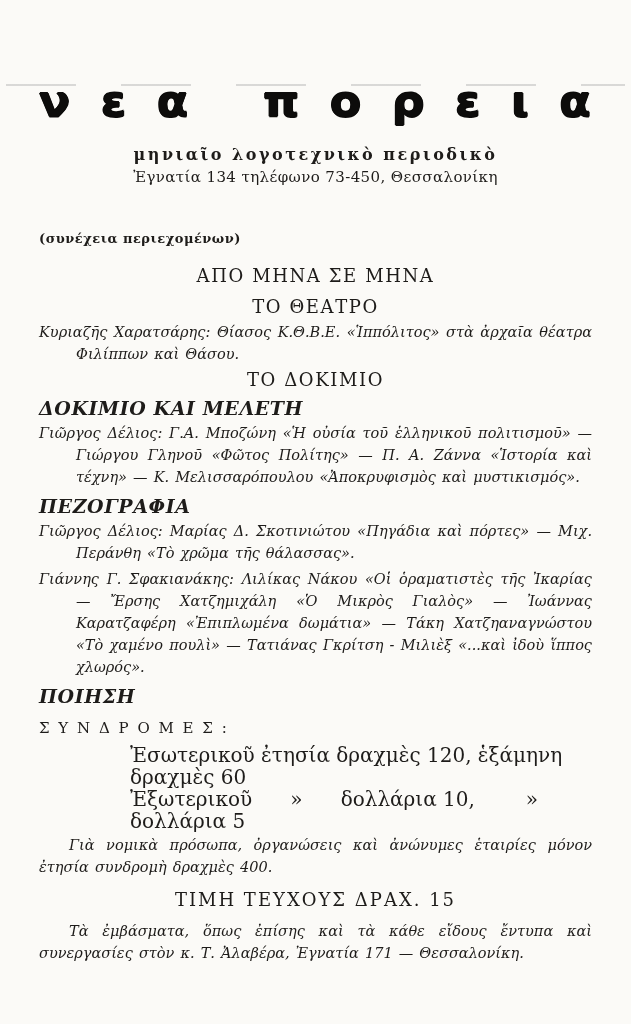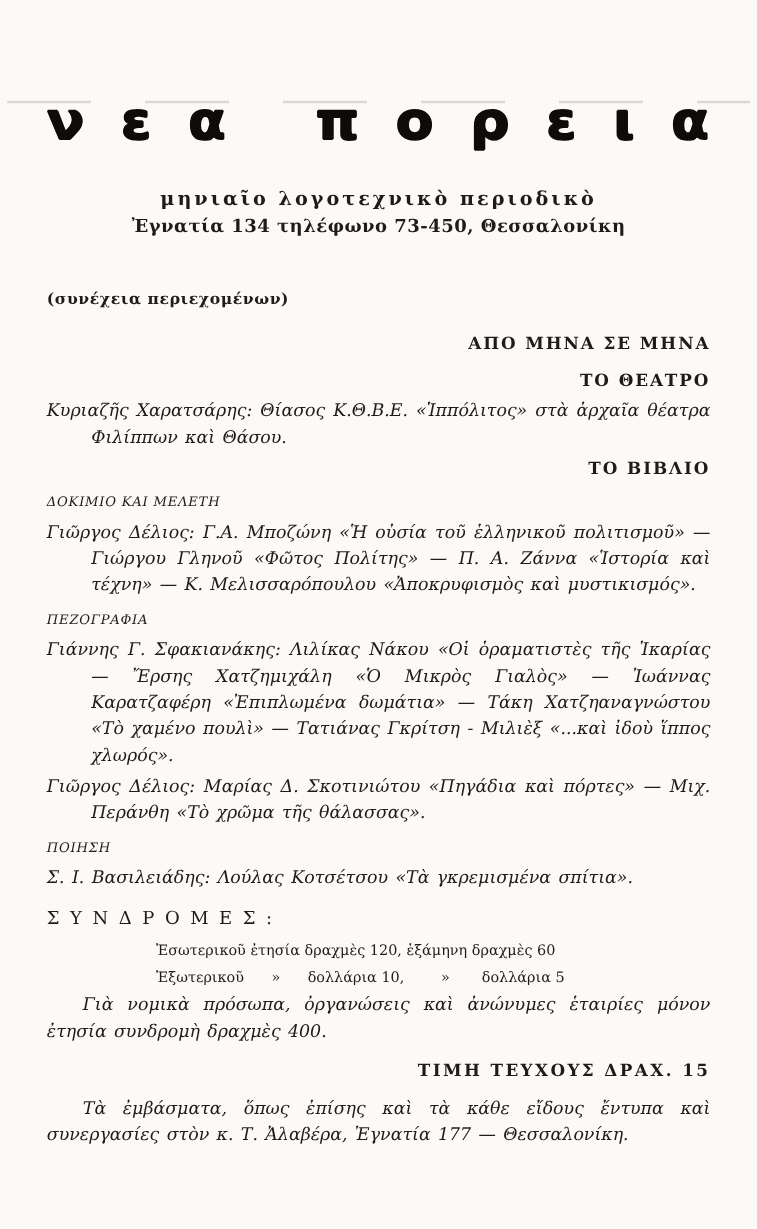--- a/index.html
+++ b/index.html
@@ -23,51 +23,51 @@
     font-family:"DejaVu Sans", sans-serif;font-weight:bold;
     font-size:46px;line-height:38px;color:#0d0c0b;
   }
   .logo span{
     text-shadow:0.7px 0 currentColor,-0.7px 0 currentColor,0 0.7px currentColor,0 -0.7px currentColor;
     transform:scaleY(.94);display:inline-block;
   }
   .logo .wordgap{width:14px;text-shadow:none;}
 
   .subtitle{
-    margin-top:32px;text-align:center;font-weight:bold;
+    margin-top:21px;text-align:center;font-weight:bold;
     font-size:16px;letter-spacing:2.5px;
   }
   .address{
-    margin-top:4px;text-align:center;font-weight:bold;
+    margin-top:4px;text-align:center;font-weight:normal;
     font-size:15px;letter-spacing:.4px;
   }
 
   .note{margin-top:44px;font-weight:bold;font-size:13px;letter-spacing:.5px;line-height:18px;}
 
   .center-heading{
-    margin:18px 0 0;text-align:right;font-weight:bold;
-    font-size:14px;letter-spacing:1.6px;line-height:20px;
+    margin:18px 0 0;text-align:center;font-weight:normal;
+    font-size:18px;letter-spacing:1.6px;line-height:20px;
   }
   .center-heading.tight{margin-top:11px;}
   .center-heading.price{margin-top:12px;letter-spacing:2px;}
 
   .italic-heading{
-    margin:8px 0 0;font-style:italic;font-weight:normal;
-    font-size:11px;letter-spacing:.6px;line-height:20px;
+    margin:8px 0 0;font-style:italic;font-weight:bold;
+    font-size:19px;letter-spacing:.6px;line-height:20px;
   }
 
   .entry{
     margin:4px 0 0;font-size:14.5px;line-height:22px;
     text-align:justify;word-spacing:1.5px;font-style:italic;
   }
   .hang{padding-left:37px;text-indent:-37px;}
   .indent{text-indent:30px;}
 
   .subs-heading{margin-top:12px;font-size:15px;letter-spacing:2px;line-height:20px;}
-  .rate{margin:0 0 0 91px;font-size:12px;line-height:22px;white-space:pre-wrap;}
+  .rate{margin:0 0 0 91px;font-size:20px;line-height:22px;white-space:pre-wrap;}
   .rate.first{margin-top:6px;}
   .entry.legal{margin-top:2px;}
   .entry.remit{margin-top:10px;}
   .entry.books{margin-top:6px;}
 </style>
 </head>
 <body>
 
 <div class="page">
   <div class="edge top"></div>
@@ -89,34 +89,33 @@
     <div class="address">Ἐγνατία 134 τηλέφωνο 73-450, Θεσσαλονίκη</div>
   </header>
 
   <div class="note">(συνέχεια περιεχομένων)</div>
 
   <h2 class="center-heading">ΑΠΟ ΜΗΝΑ ΣΕ ΜΗΝΑ</h2>
 
   <h3 class="center-heading tight">ΤΟ ΘΕΑΤΡΟ</h3>
   <p class="entry hang">Κυριαζῆς Χαρατσάρης: Θίασος Κ.Θ.Β.Ε. «Ἱππόλιτος» στὰ ἀρχαῖα θέατρα Φιλίππων καὶ Θάσου.</p>
 
-  <h3 class="center-heading" style="margin-top:5px;">ΤΟ ΒΙΒΛΙΟ</h3>
+  <h3 class="center-heading" style="margin-top:5px;">ΤΟ ΔΟΚΙΜΙΟ</h3>
 
   <h4 class="italic-heading">ΔΟΚΙΜΙΟ ΚΑΙ ΜΕΛΕΤΗ</h4>
   <p class="entry hang">Γιῶργος Δέλιος: Γ.Α. Μποζώνη «Ἡ οὐσία τοῦ ἑλληνικοῦ πολιτισμοῦ» — Γιώργου Γληνοῦ «Φῶτος Πολίτης» — Π. Α. Ζάννα «Ἱστορία καὶ τέχνη» — Κ. Μελισσαρόπουλου «Ἀποκρυφισμὸς καὶ μυστικισμός».</p>
 
   <h4 class="italic-heading">ΠΕΖΟΓΡΑΦΙΑ</h4>
+  <p class="entry hang">Γιῶργος Δέλιος: Μαρίας Δ. Σκοτινιώτου «Πηγάδια καὶ πόρτες» — Μιχ. Περάνθη «Τὸ χρῶμα τῆς θάλασσας».</p>
   <p class="entry hang">Γιάννης Γ. Σφακιανάκης: Λιλίκας Νάκου «Οἱ ὁραματιστὲς τῆς Ἰκαρίας — Ἔρσης Χατζημιχάλη «Ὁ Μικρὸς Γιαλὸς» — Ἰωάννας Καρατζαφέρη «Ἐπιπλωμένα δωμάτια» — Τάκη Χατζηαναγνώστου «Τὸ χαμένο πουλὶ» — Τατιάνας Γκρίτση - Μιλιὲξ «...καὶ ἰδοὺ ἵππος χλωρός».</p>
-  <p class="entry hang">Γιῶργος Δέλιος: Μαρίας Δ. Σκοτινιώτου «Πηγάδια καὶ πόρτες» — Μιχ. Περάνθη «Τὸ χρῶμα τῆς θάλασσας».</p>
 
   <h4 class="italic-heading">ΠΟΙΗΣΗ</h4>
-  <p class="entry hang">Σ. Ι. Βασιλειάδης: Λούλας Κοτσέτσου «Τὰ γκρεμισμένα σπίτια».</p>
 
   <div class="subs-heading">Σ Υ Ν Δ Ρ Ο Μ Ε Σ :</div>
   <div class="rate first">Ἐσωτερικοῦ ἐτησία δραχμὲς 120, ἑξάμηνη δραχμὲς 60</div>
   <div class="rate">Ἐξωτερικοῦ      »      δολλάρια 10,        »       δολλάρια 5</div>
   <p class="entry indent legal">Γιὰ νομικὰ πρόσωπα, ὀργανώσεις καὶ ἀνώνυμες ἑταιρίες μόνον ἐτησία συνδρομὴ δραχμὲς 400.</p>
 
   <h3 class="center-heading price">ΤΙΜΗ ΤΕΥΧΟΥΣ ΔΡΑΧ. 15</h3>
 
-  <p class="entry indent remit">Τὰ ἐμβάσματα, ὅπως ἐπίσης καὶ τὰ κάθε εἴδους ἔντυπα καὶ συνεργασίες στὸν κ. Τ. Ἀλαβέρα, Ἐγνατία 177 — Θεσσαλονίκη.</p>
+  <p class="entry indent remit">Τὰ ἐμβάσματα, ὅπως ἐπίσης καὶ τὰ κάθε εἴδους ἔντυπα καὶ συνεργασίες στὸν κ. Τ. Ἀλαβέρα, Ἐγνατία 171 — Θεσσαλονίκη.</p>
 
 </div>
 
 </body></html>

